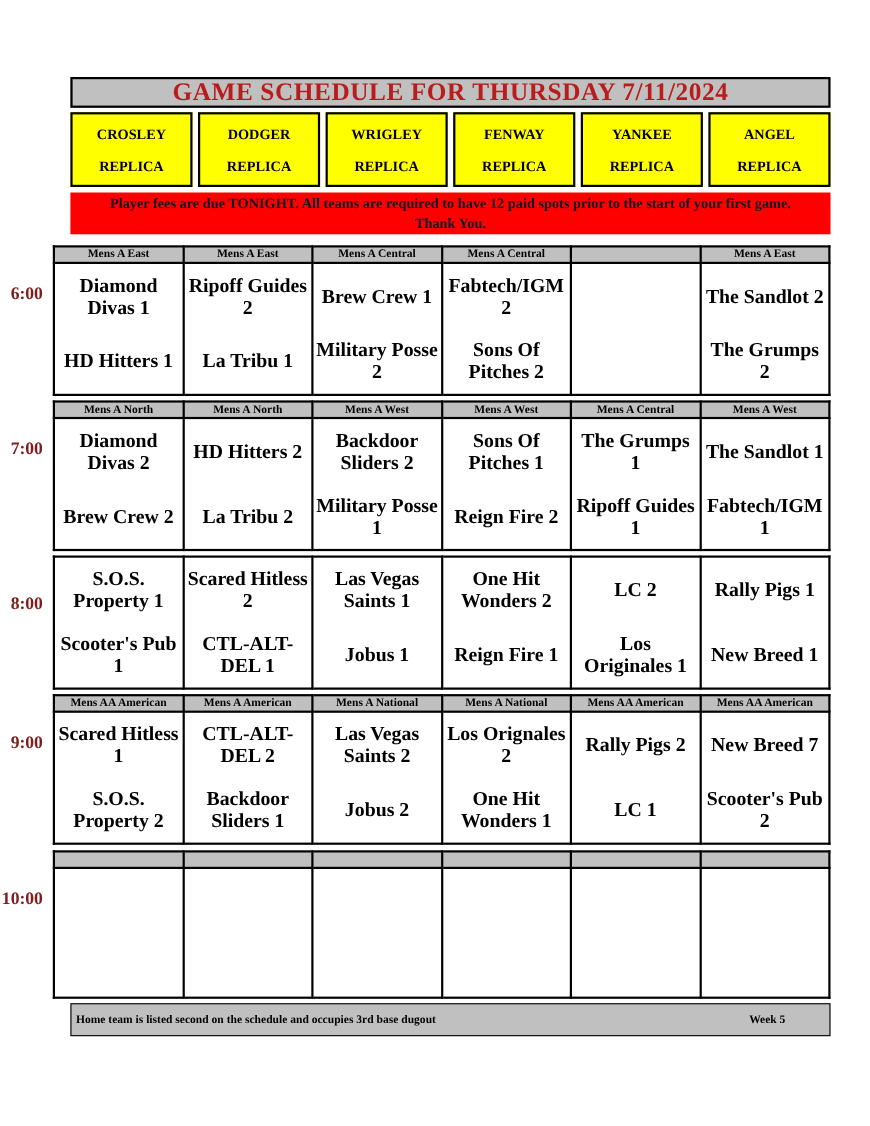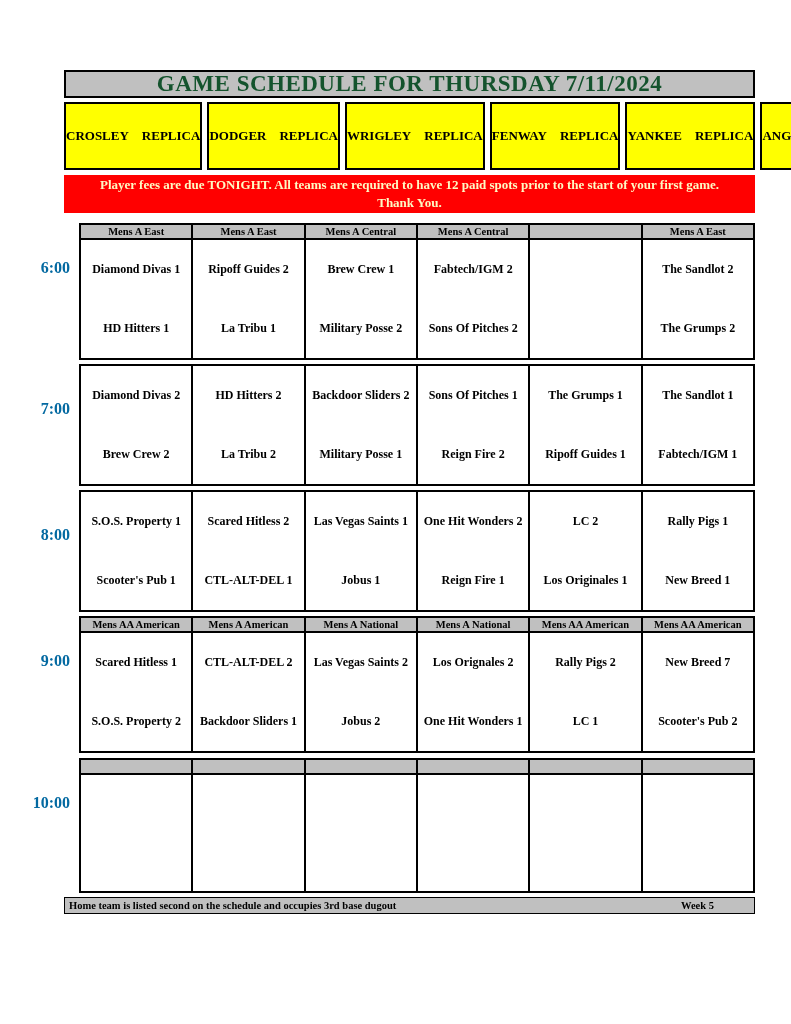--- a/index.html
+++ b/index.html
@@ -16,59 +16,59 @@
     width: 755px;
   }
   .indented { margin-left: 64px; }
 
   .title-bar {
     height: 28px;
     background: #C0C0C0;
     border: 2px solid #000;
     display: flex; align-items: center; justify-content: center;
     font-weight: bold; font-size: 23px; letter-spacing: 0.5px;
-    color: #14532d;
+    color: #b91c1c;
   }
 
   .field-row {
     display: flex; gap: 5px;
     margin-top: 4px;
   }
   .field-cell {
     flex: 1;
     height: 68px;
     background: #FFFF00;
     border: 2px solid #000;
-    display: flex; flex-direction: row; align-items: center; justify-content: center;
+    display: flex; flex-direction: column; align-items: center; justify-content: center;
     gap: 13px;
     font-weight: bold; font-size: 13px;
     text-align: center;
   }
 
   .notice {
     margin-top: 5px;
     height: 38px;
     background: #FF0000;
-    color: #fef9c3;
+    color: #0f172a;
     font-weight: bold; font-size: 13px;
     display: flex; flex-direction: column; align-items: center; justify-content: center;
     text-align: center;
     line-height: 1.35;
   }
 
   .block-row { display: flex; margin-top: 4px; }
   .block-row.first { margin-top: 10px; }
   .block-row.last { margin-top: 5px; }
   .time-cell {
-    width: 79px;
+    width: 48px;
     padding-right: 9px;
     padding-top: 36px;
     text-align: right;
     font-weight: bold; font-size: 16px;
-    color: #0369a1;
+    color: #7f1d1d;
   }
   .block { flex: 1; }
   .block table {
     width: 100%;
     border-collapse: collapse;
     table-layout: fixed;
   }
   td.division {
     height: 15px;
     background: #C0C0C0;
@@ -86,28 +86,28 @@
   }
   td.game.tall { height: 118px; }
   .game-inner {
     display: grid;
     grid-template-rows: 1fr 1fr;
     height: 100%;
   }
   .team {
     display: flex; align-items: center; justify-content: center;
     text-align: center;
-    font-weight: bold; font-size: 12px;
+    font-weight: bold; font-size: 18px;
     line-height: 1.1;
     padding: 0 2px;
   }
 
   .footer-bar {
     margin-top: 4px;
-    height: 17px;
+    height: 30px;
     background: #C0C0C0;
     border: 1px solid #000;
     display: flex; align-items: center; justify-content: space-between;
     font-weight: bold; font-size: 10.5px;
     padding: 0 40px 0 4px;
   }
 </style>
 </head>
 <body>
 
@@ -201,20 +201,28 @@
       </tbody>
         </table>
     </div>
   </div>
 
   <div class="block-row">
     <div class="time-cell">7:00</div>
     <div class="block">
       <table>
         <tbody>
+            <tr>
+          <td class="division">Mens A North</td>
+          <td class="division">Mens A North</td>
+          <td class="division">Mens A West</td>
+          <td class="division">Mens A West</td>
+          <td class="division">Mens A Central</td>
+          <td class="division">Mens A West</td>
+        </tr>
         <tr>
           <td class="game">
                 <div class="game-inner">
             <div class="team">Diamond Divas 2</div>
             <div class="team">Brew Crew 2</div>
           </div>
               </td>
           <td class="game">
                 <div class="game-inner">
             <div class="team">HD Hitters 2</div>

